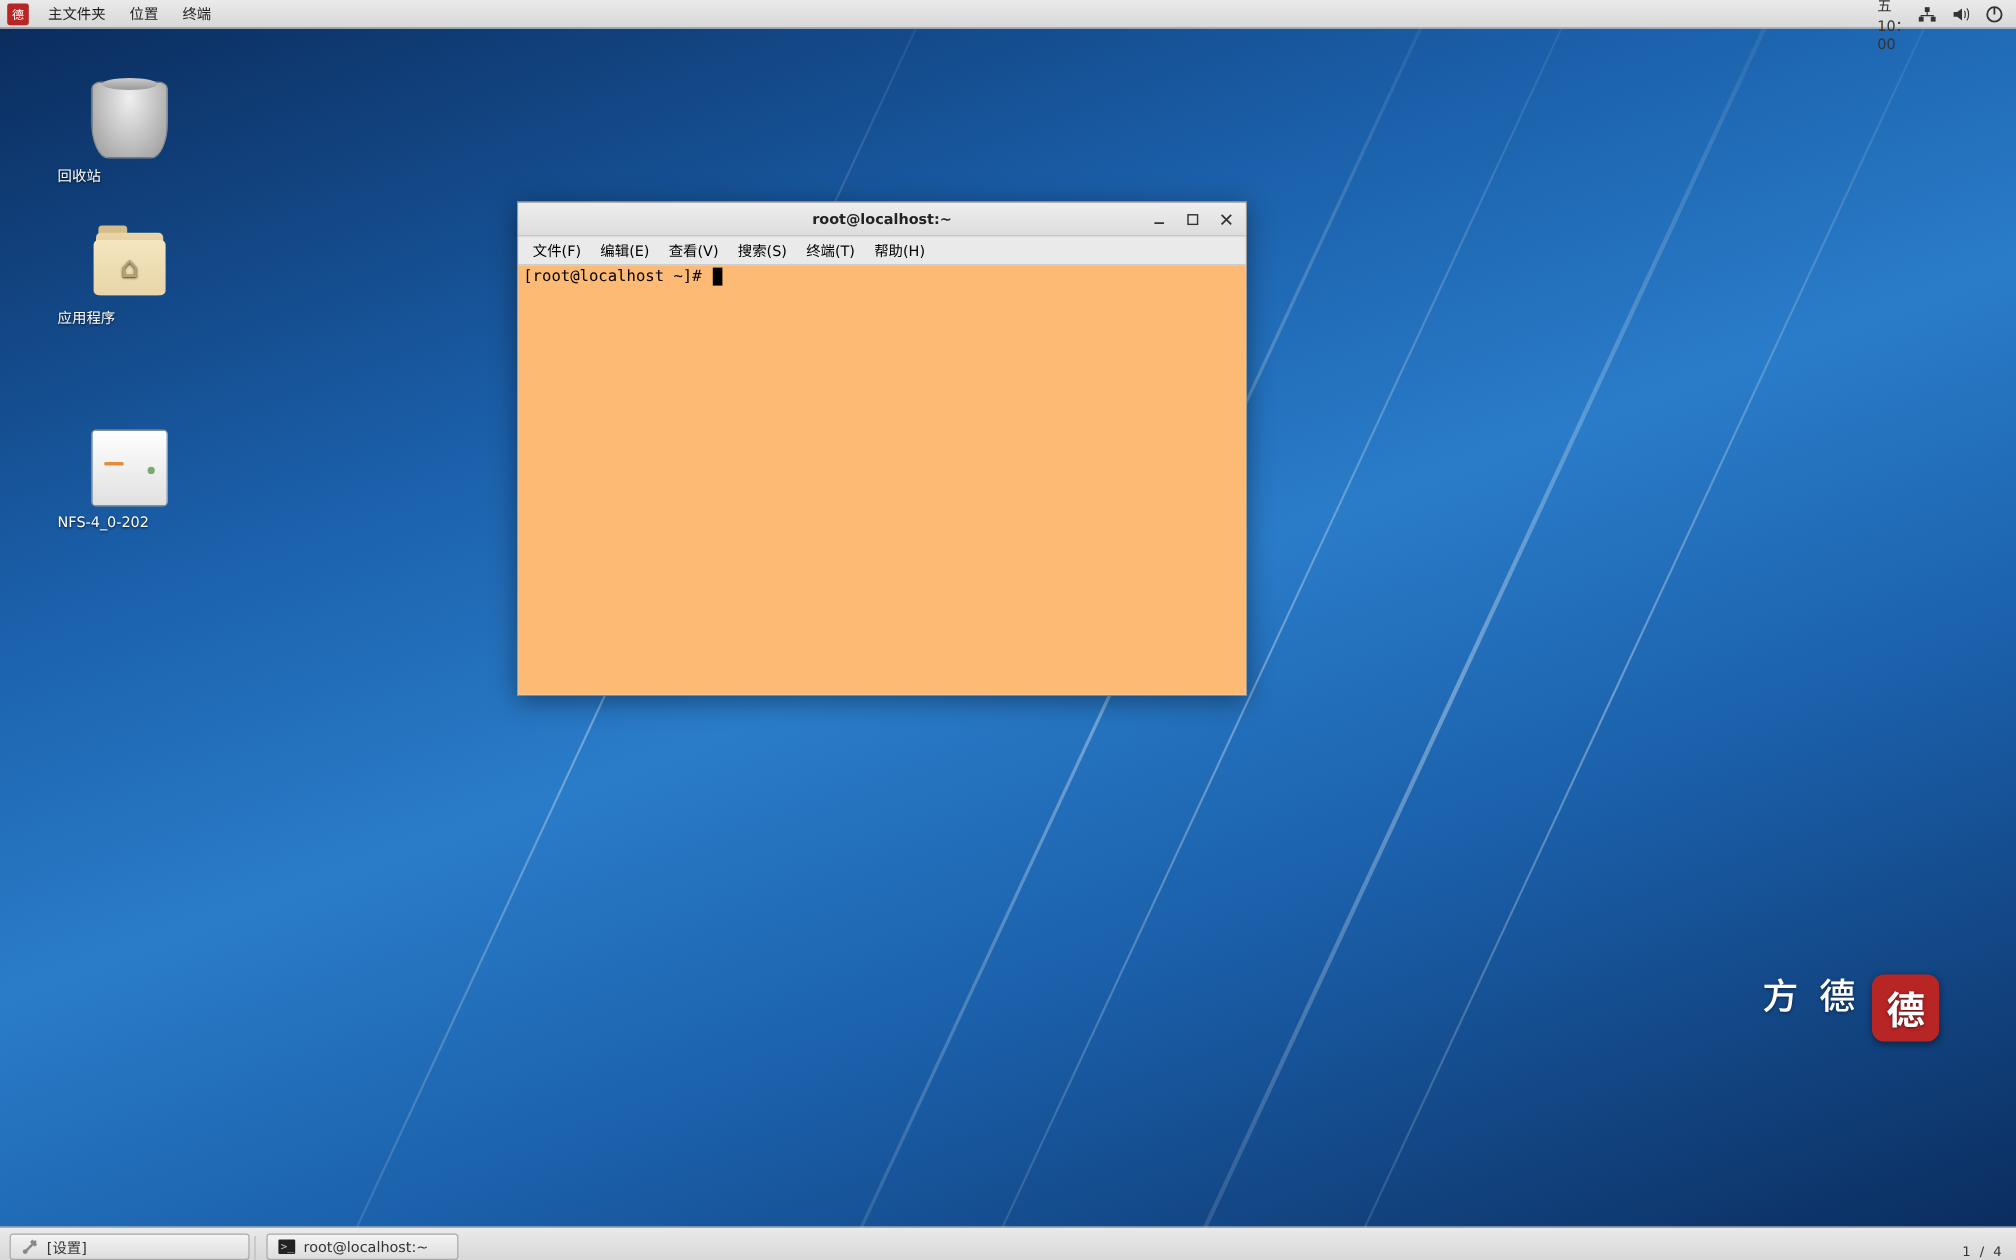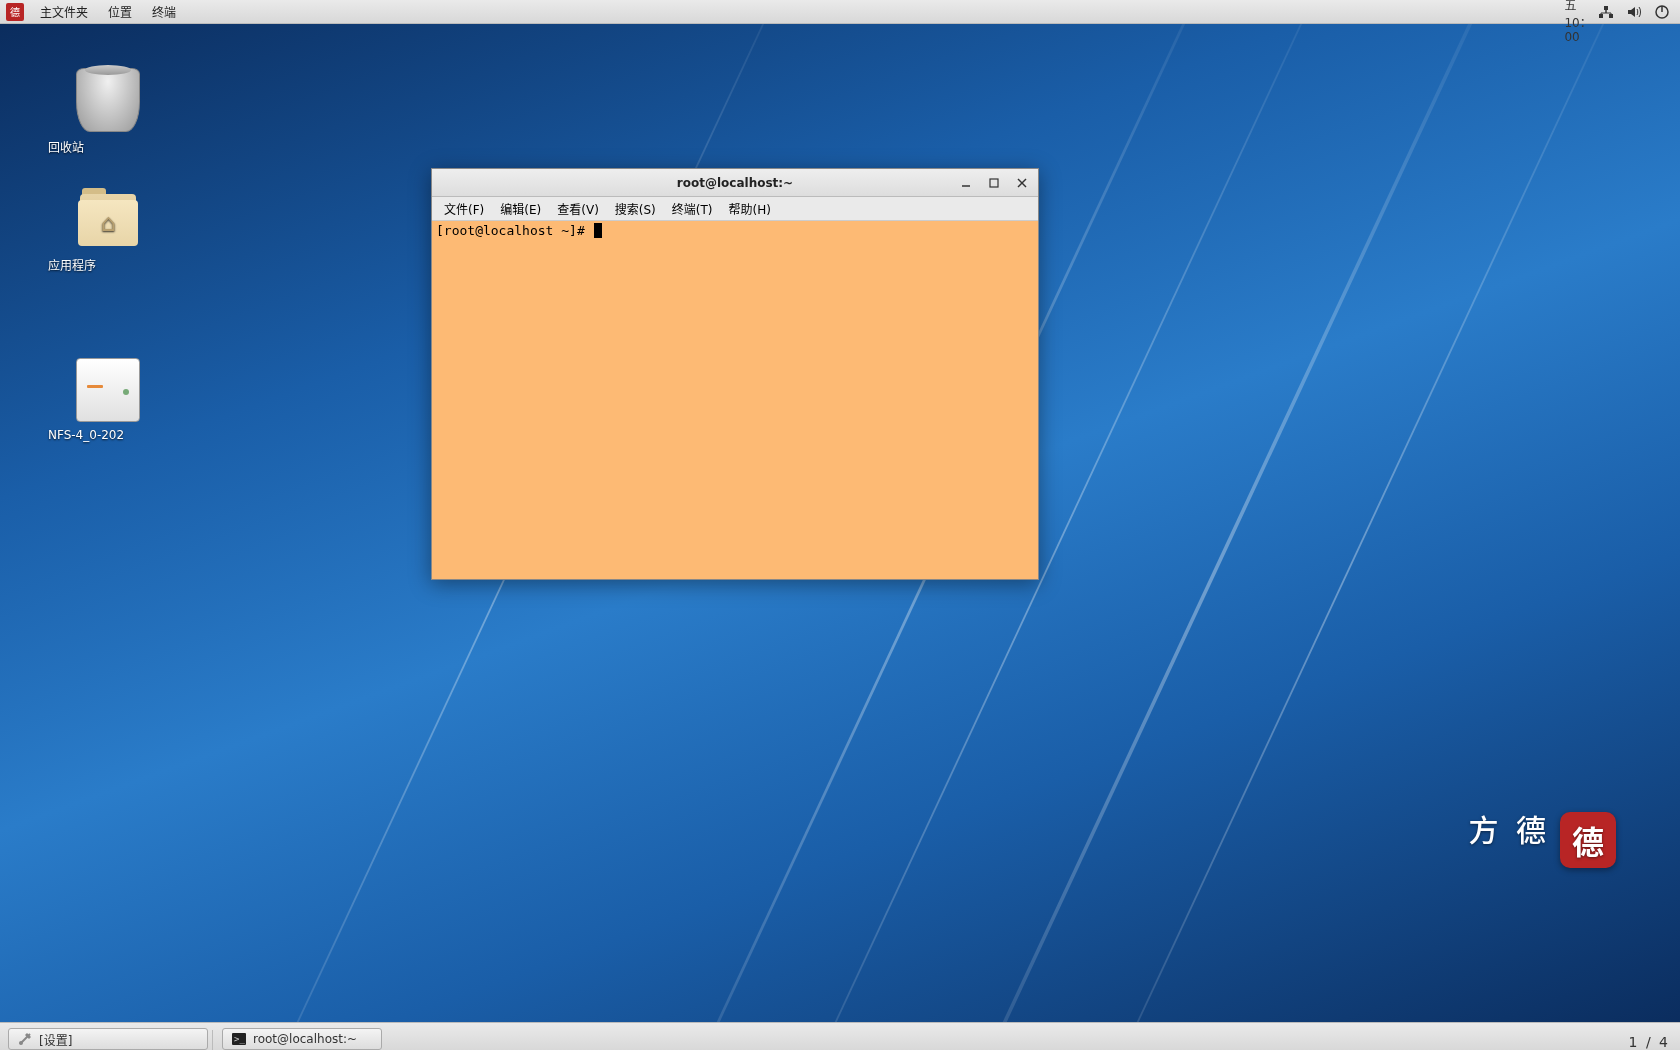--- a/index.html
+++ b/index.html
@@ -55,21 +55,21 @@
 .wm-line1{font-size:30px;font-weight:500;margin-left:46px;letter-spacing:4px}
 .wm-line2{font-size:30px;font-weight:500;letter-spacing:4px}
 .wm-logo{position:absolute;right:-66px;top:6px;width:56px;height:56px;background:#b82525;border-radius:10px;display:flex;align-items:center;justify-content:center;color:#fff;font-size:32px;font-weight:bold;box-shadow:0 2px 6px rgba(0,0,0,.4)}
 
 
 .bottom-panel{position:absolute;bottom:0;left:0;right:0;height:28px;background:linear-gradient(#eaeaea,#d8d8d8);border-top:1px solid #bbb;display:flex;align-items:flex-end;font-size:12px;color:#333}
 .task-btn{height:22px;margin:0 2px;padding:0 8px;display:flex;align-items:center;gap:6px;background:linear-gradient(#f4f4f4,#ddd);border:1px solid #aaa;border-radius:3px;cursor:pointer;min-width:160px}
 .task-btn.settings{min-width:200px}
 .task-btn .ticon{width:16px;height:16px;display:flex;align-items:center;justify-content:center}
 .bot-right{margin-left:auto;padding:0 10px;display:flex;align-items:center;gap:10px}
-.ws-ind{font-size:14px;letter-spacing:2px}
+.ws-ind{font-size:11px;letter-spacing:2px}
 
 
 .term-body::-webkit-scrollbar{width:14px}
 .term-body::-webkit-scrollbar-track{background:#eee;border-left:1px solid #ccc}
 .term-body::-webkit-scrollbar-thumb{background:#bbb;border:2px solid #eee;border-radius:7px}
 </style>
 </head>
 <body>
 
 <div class="streak s1"></div>

